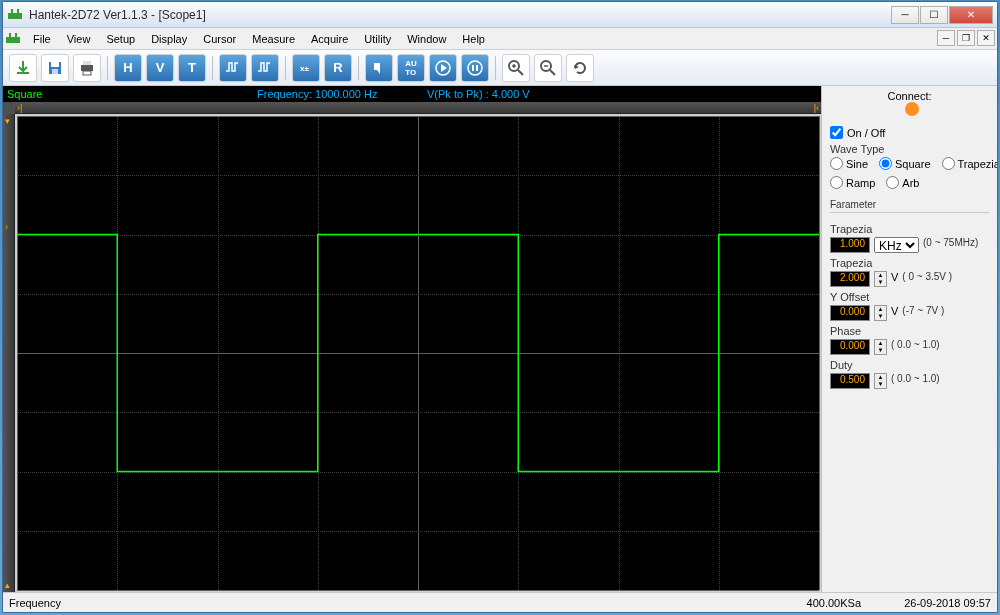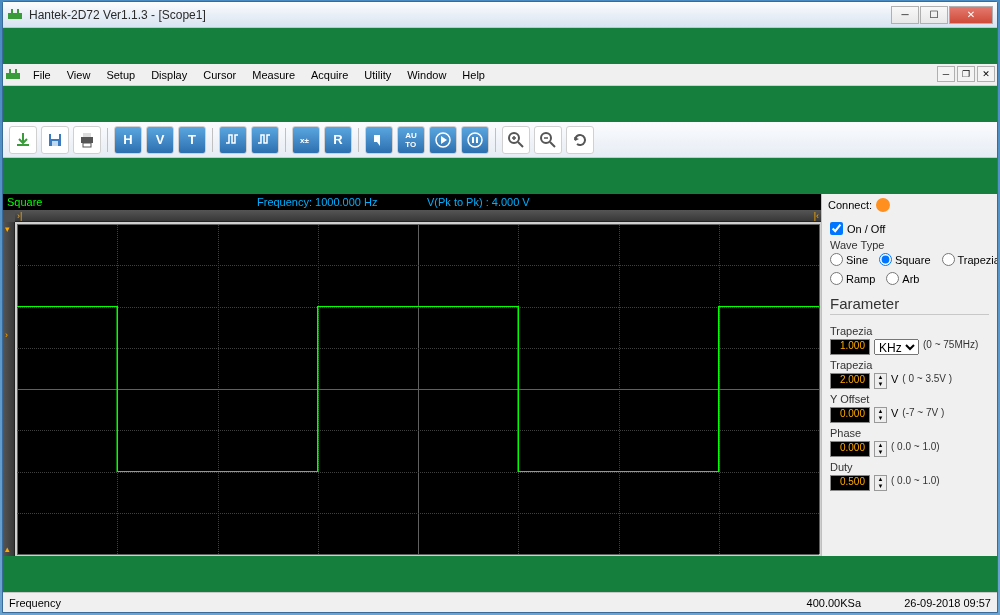--- a/index.html
+++ b/index.html
@@ -1,17 +1,17 @@
 <!DOCTYPE html>
 <html><head>
 <meta charset="utf-8">
 <style>
 * { margin: 0; padding: 0; box-sizing: border-box; font-family: "Segoe UI", Tahoma, sans-serif; }
 body { background: linear-gradient(180deg, #4a8bc2 0%, #6ba3d0 100%); width: 1000px; height: 615px; overflow: hidden; font-size: 11px; }
-.window { width: 996px; height: 612px; margin: 1px auto; background: #15803d; border: 1px solid #3a6a9a; display: flex; flex-direction: column; border-radius: 3px 3px 0 0; gap: 36px; }
+.window { width: 996px; height: 612px; margin: 1px auto; background: #0f172a; border: 1px solid #3a6a9a; display: flex; flex-direction: column; border-radius: 3px 3px 0 0; }
 
 
 .titlebar { height: 26px; background: linear-gradient(180deg, #fdfdfe 0%, #e9eff7 50%, #d7e4f2 100%); display: flex; align-items: center; padding: 0 4px; border-bottom: 1px solid #b8c8d8; }
 .titlebar-icon { width: 16px; height: 16px; margin-right: 6px; }
 .titlebar-text { flex: 1; color: #2a2a2a; font-size: 12px; }
 .titlebar-btns { display: flex; gap: 1px; }
 .titlebar-btn { width: 28px; height: 18px; display: flex; align-items: center; justify-content: center; font-size: 10px; border: 1px solid #b0b0b0; background: linear-gradient(180deg,#f8f8f8,#e8e8e8); }
 .titlebar-btn.close { width: 44px; background: linear-gradient(180deg,#e47a6e,#cf4b3a); color: #fff; }
 
 
@@ -41,37 +41,37 @@
 .ruler-mark-left { position: absolute; left: 2px; color: #ffaa00; font-size: 9px; }
 .scope-canvas { flex: 1; background: #000; position: relative; border: 2px solid #d0d0d0; }
 .grid-line-v { position: absolute; top: 0; bottom: 0; border-left: 1px dotted #404040; }
 .grid-line-h { position: absolute; left: 0; right: 0; border-top: 1px dotted #404040; }
 .grid-line-v.major { border-left: 1px solid #606060; }
 .grid-line-h.major { border-top: 1px solid #606060; }
 .square-wave { position: absolute; fill: none; stroke: #00ff00; stroke-width: 1.5; }
 
 
 .side-panel { width: 176px; background: #f0f0f0; border-left: 1px solid #c0c0c0; padding: 4px 6px; font-size: 11px; }
-.connect-row { display: flex; align-items: center; margin-bottom: 4px; }
+.connect-row { display: flex; align-items: center; margin-bottom: 4px; flex-direction: column; }
 .connect-dot { width: 14px; height: 14px; border-radius: 50%; background: #ff9020; margin-left: 4px; }
 .tabs { display: flex; border-bottom: 1px solid #b0b0b0; }
 .tab { padding: 2px 8px; border: 1px solid #b0b0b0; border-bottom: none; background: #e4e4e4; margin-right: 1px; font-size: 10px; }
 .tab.active { background: #f8f8f8; border-bottom: 1px solid #f8f8f8; position: relative; top: 1px; }
 .tab-content { padding: 6px 2px; }
 .checkbox-row { display: flex; align-items: center; gap: 4px; margin-bottom: 4px; }
 .section-label { color: #333; margin: 4px 0 2px 0; }
 .radio-row { display: flex; align-items: center; gap: 3px; margin-bottom: 6px; }
 .radio-row label { margin-right: 8px; }
 .param-row { display: flex; align-items: flex-start; gap: 4px; margin-bottom: 4px; }
 .param-input { width: 40px; height: 16px; background: #000; color: #ffaa00; text-align: right; padding-right: 4px; font-size: 10px; border: 1px solid #888; }
 .spinner { width: 13px; height: 16px; display: flex; flex-direction: column; border: 1px solid #999; }
 .spinner div { flex:1; background: #eee; font-size: 6px; text-align: center; line-height: 7px; }
 .unit-select { height: 16px; font-size: 12px; }
 .range-text { font-size: 10px; color: #333; }
-.group-title { font-size: 15px; color: #333; margin-top: 10px; margin-bottom: 2px; }
+.group-title { font-size: 10px; color: #333; margin-top: 10px; margin-bottom: 2px; }
 .fieldset-line { border-top: 1px solid #c8c8c8; margin-top: 2px; padding-top: 6px; }
 
 
 .statusbar { height: 20px; background: #f0f0f0; border-top: 1px solid #c8c8c8; display: flex; align-items: center; padding: 0 6px; font-size: 11px; }
 .status-left { flex: 1; }
 .status-mid { width: 140px; text-align: right; }
 .status-right { width: 130px; text-align: right; }
 </style>
 </head>
 <body>

